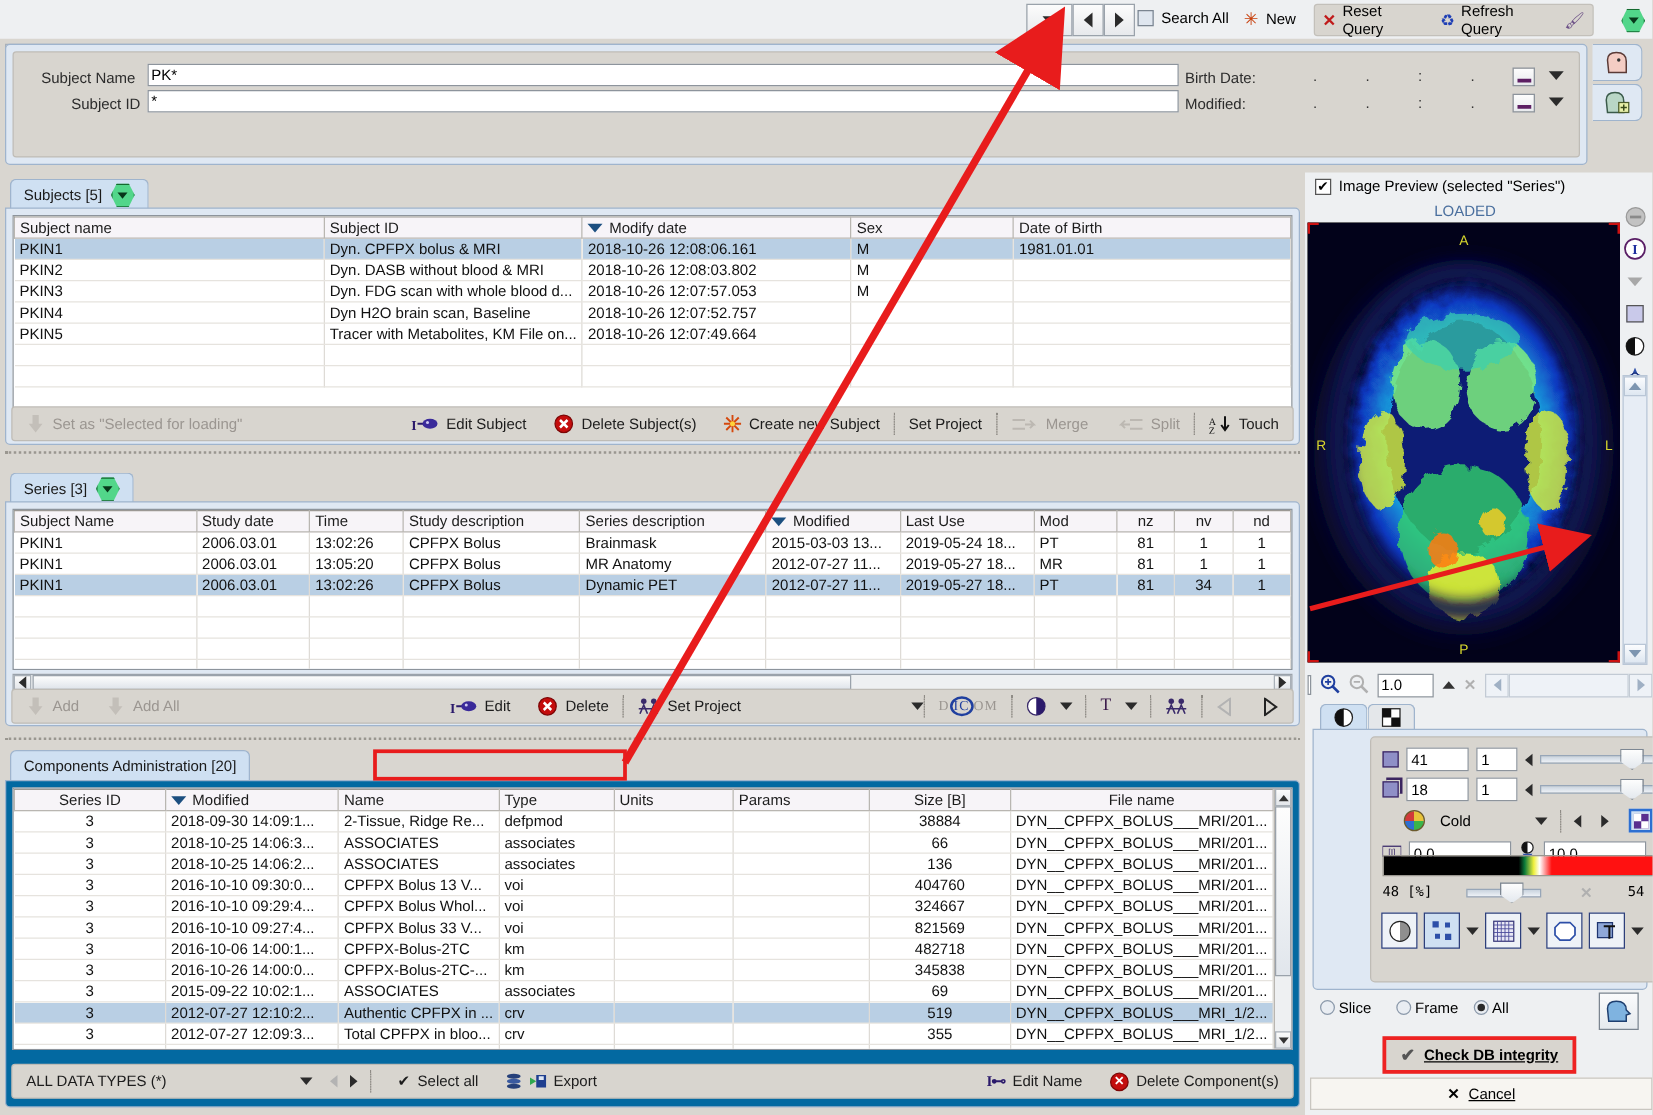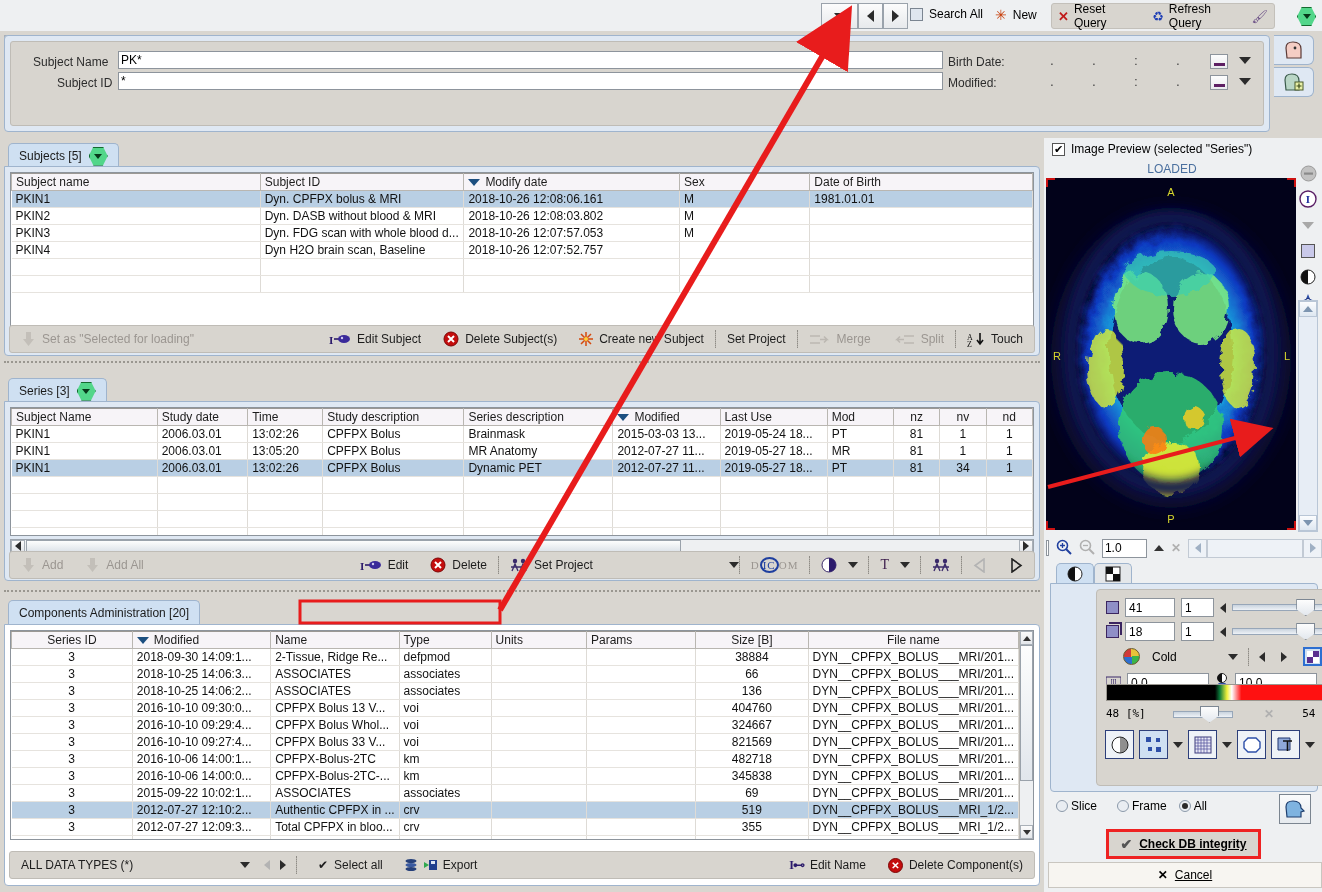--- a/index.html
+++ b/index.html
@@ -167,21 +167,21 @@
   }
   .hscroll .ebtn { width:14px;height:12px;background:linear-gradient(#fbfbfb,#e3e6ea);
     border:1px solid #a9b0b8;display:flex;align-items:center;justify-content:center;}
   .hscroll .thumb { position:absolute; height:12px; background:linear-gradient(#fdfdfd,#dfe4ea); border:1px solid #9aa2ab; }
   #series-toolbar { position:absolute; left:9px; top:551px; width:1026px; }
 
   
   #comp-tabs { left:8px; top:598px; display:flex; align-items:flex-end; gap:0; }
   #comp-body {
     position:absolute; left:4px; top:624px; width:1036px; height:262px;
-    background:#ffffff; border:1px solid #9fb4cd; border-radius:0 4px 4px 4px;
+    background:#0369a1; border:1px solid #9fb4cd; border-radius:0 4px 4px 4px;
     padding:5px;
   }
   #comp-grid-wrap {
     width:100%; height:210px; background:#fff; border:1px solid #8d949c;
     overflow:hidden; position:relative;
   }
   #comp-toolbar { position:absolute; left:9px; top:851px; width:1026px; }
   .vscroll {
     position:absolute; right:0; top:0; width:14px; height:100%;
     background:#eef0f2; border-left:1px solid #b9b6b1;
@@ -417,20 +417,27 @@
             <td></td>
           </tr>
           <tr>
             <td>PKIN4</td>
             <td>Dyn H2O brain scan, Baseline</td>
             <td>2018-10-26 12:07:52.757</td>
             <td></td>
             <td></td>
           </tr>
           <tr>
+            <td>PKIN5</td>
+            <td>Tracer with Metabolites, KM File on...</td>
+            <td>2018-10-26 12:07:49.664</td>
+            <td></td>
+            <td></td>
+          </tr>
+          <tr>
             <td>&nbsp;</td>
             <td>&nbsp;</td>
             <td>&nbsp;</td>
             <td>&nbsp;</td>
             <td>&nbsp;</td>
           </tr>
           <tr>
             <td>&nbsp;</td>
             <td>&nbsp;</td>
             <td>&nbsp;</td>
@@ -833,21 +840,21 @@
             <td>2016-10-06 14:00:1...</td>
             <td>CPFPX-Bolus-2TC</td>
             <td>km</td>
             <td></td>
             <td></td>
             <td style="text-align: center;">482718</td>
             <td style="text-align: center;">DYN__CPFPX_BOLUS___MRI/201...</td>
           </tr>
           <tr>
             <td style="text-align: center;">3</td>
-            <td>2016-10-06 14:00:0...</td>
+            <td>2016-10-26 14:00:0...</td>
             <td>CPFPX-Bolus-2TC-...</td>
             <td>km</td>
             <td></td>
             <td></td>
             <td style="text-align: center;">345838</td>
             <td style="text-align: center;">DYN__CPFPX_BOLUS___MRI/201...</td>
           </tr>
           <tr>
             <td style="text-align: center;">3</td>
             <td>2015-09-22 10:02:1...</td>

